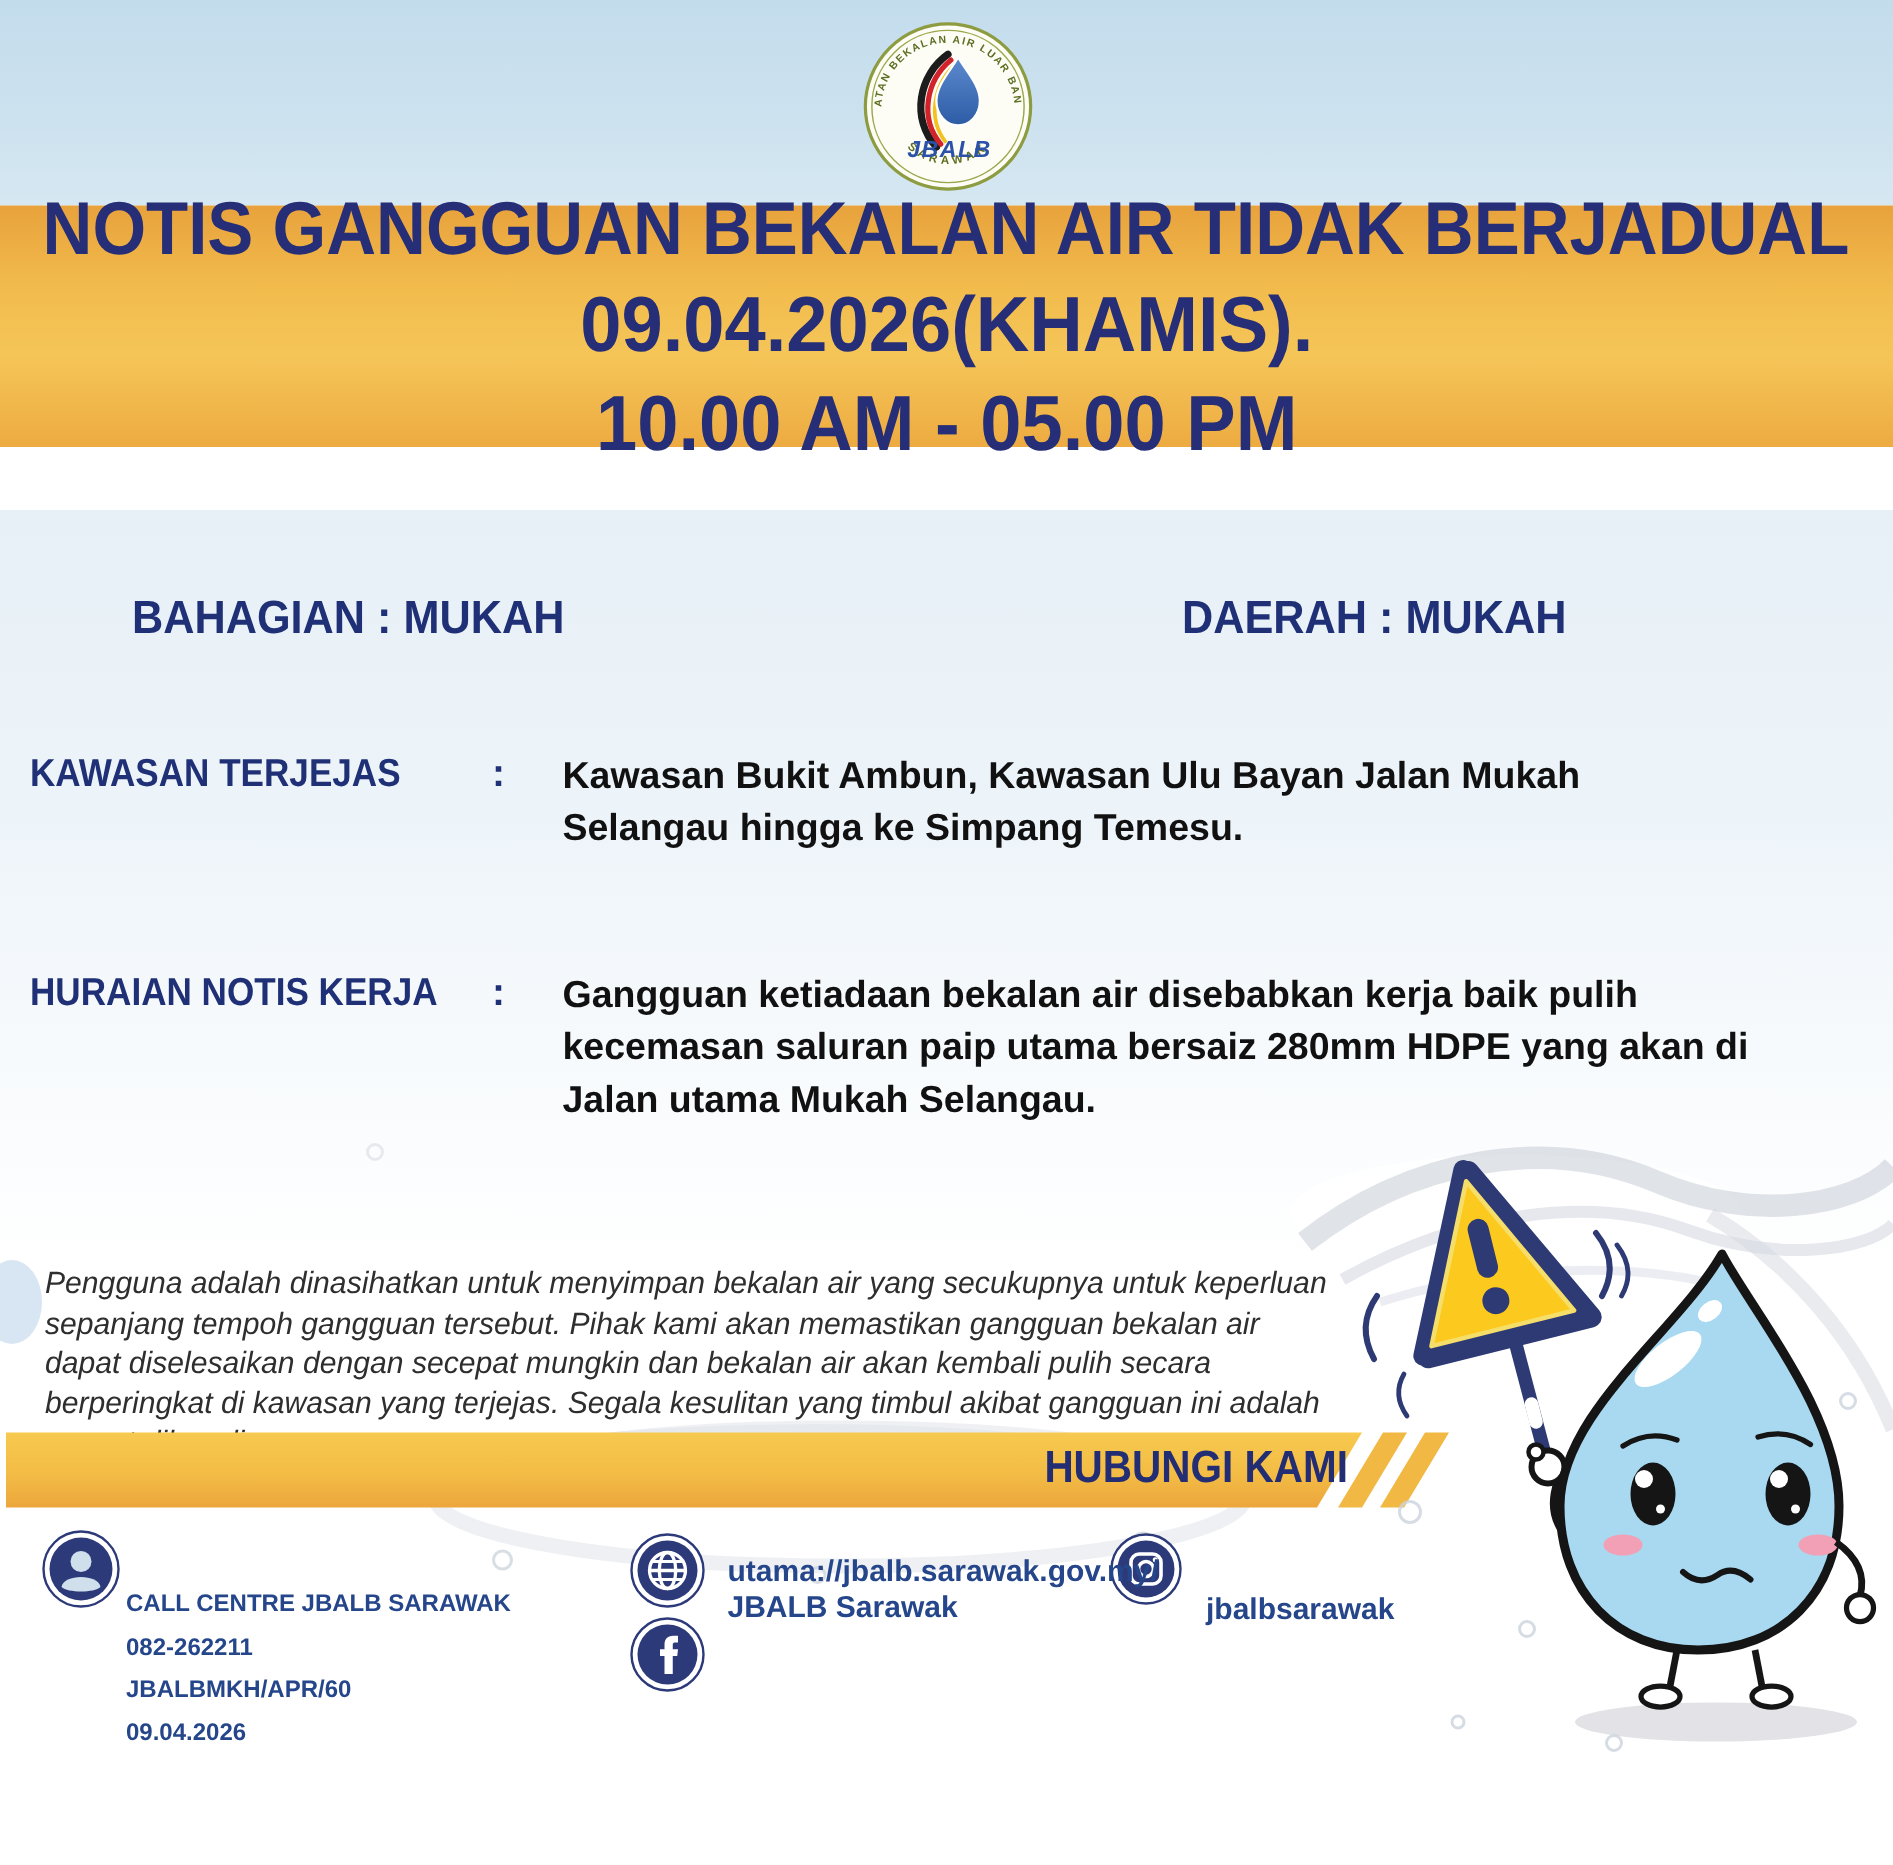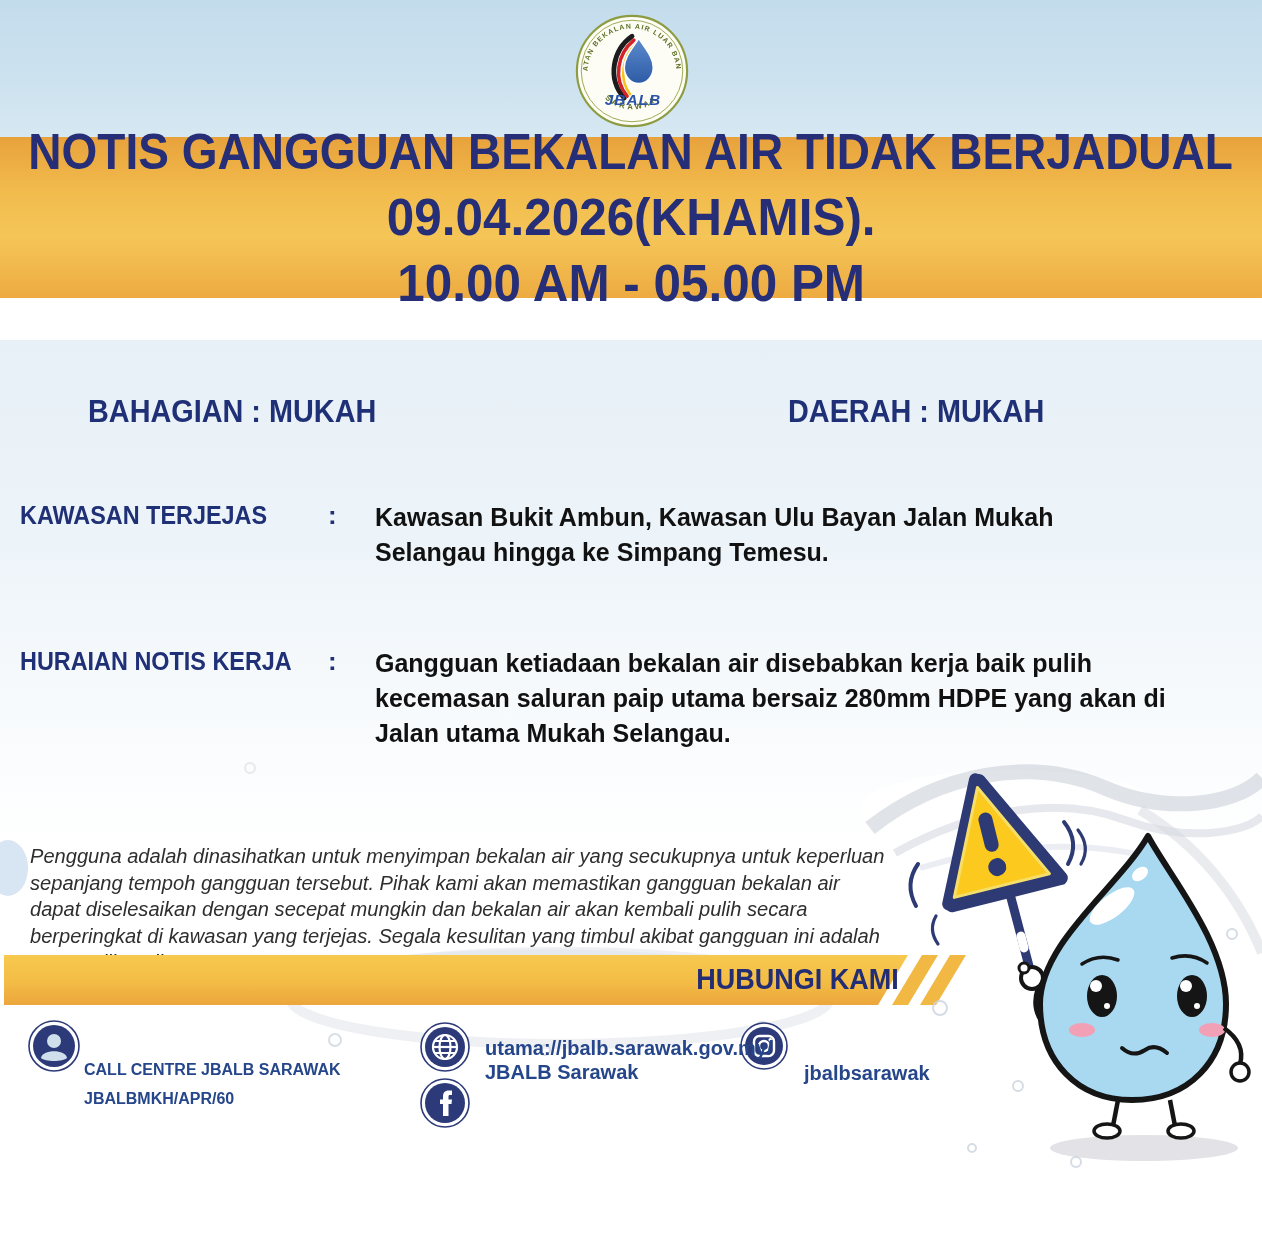--- a/index.html
+++ b/index.html
@@ -168,21 +168,23 @@
   <svg class="contact-icon icon-instagram" viewBox="0 0 48 48">
     <circle cx="24" cy="24" r="23" fill="#ffffff" stroke="#2d3a7a" stroke-width="1.6"></circle>
     <circle cx="24" cy="24" r="19" fill="#2d3a7a"></circle>
     <rect x="14" y="14" width="20" height="20" rx="5.5" fill="none" stroke="#ffffff" stroke-width="2.4"></rect>
     <circle cx="24" cy="24" r="5" fill="none" stroke="#ffffff" stroke-width="2.4"></circle>
     <circle cx="30.2" cy="17.8" r="1.7" fill="#ffffff"></circle>
   </svg>
 
   <div class="callcentre-block">
     <div>CALL CENTRE JBALB SARAWAK</div>
+    <div>082-262211</div>
     <div>JBALBMKH/APR/60</div>
+    <div>09.04.2026</div>
   </div>
   <div class="website-label">utama://jbalb.sarawak.gov.my/</div>
   <div class="facebook-label">JBALB Sarawak</div>
   <div class="instagram-label">jbalbsarawak</div>
 
   <svg class="mascot" viewBox="0 0 382 436">
 
     <ellipse cx="264" cy="392" rx="94" ry="13" fill="#e2e2e7"></ellipse>
 
     <line x1="130" y1="138" x2="150" y2="214" stroke="#2e3a74" stroke-width="9" stroke-linecap="round"></line>

